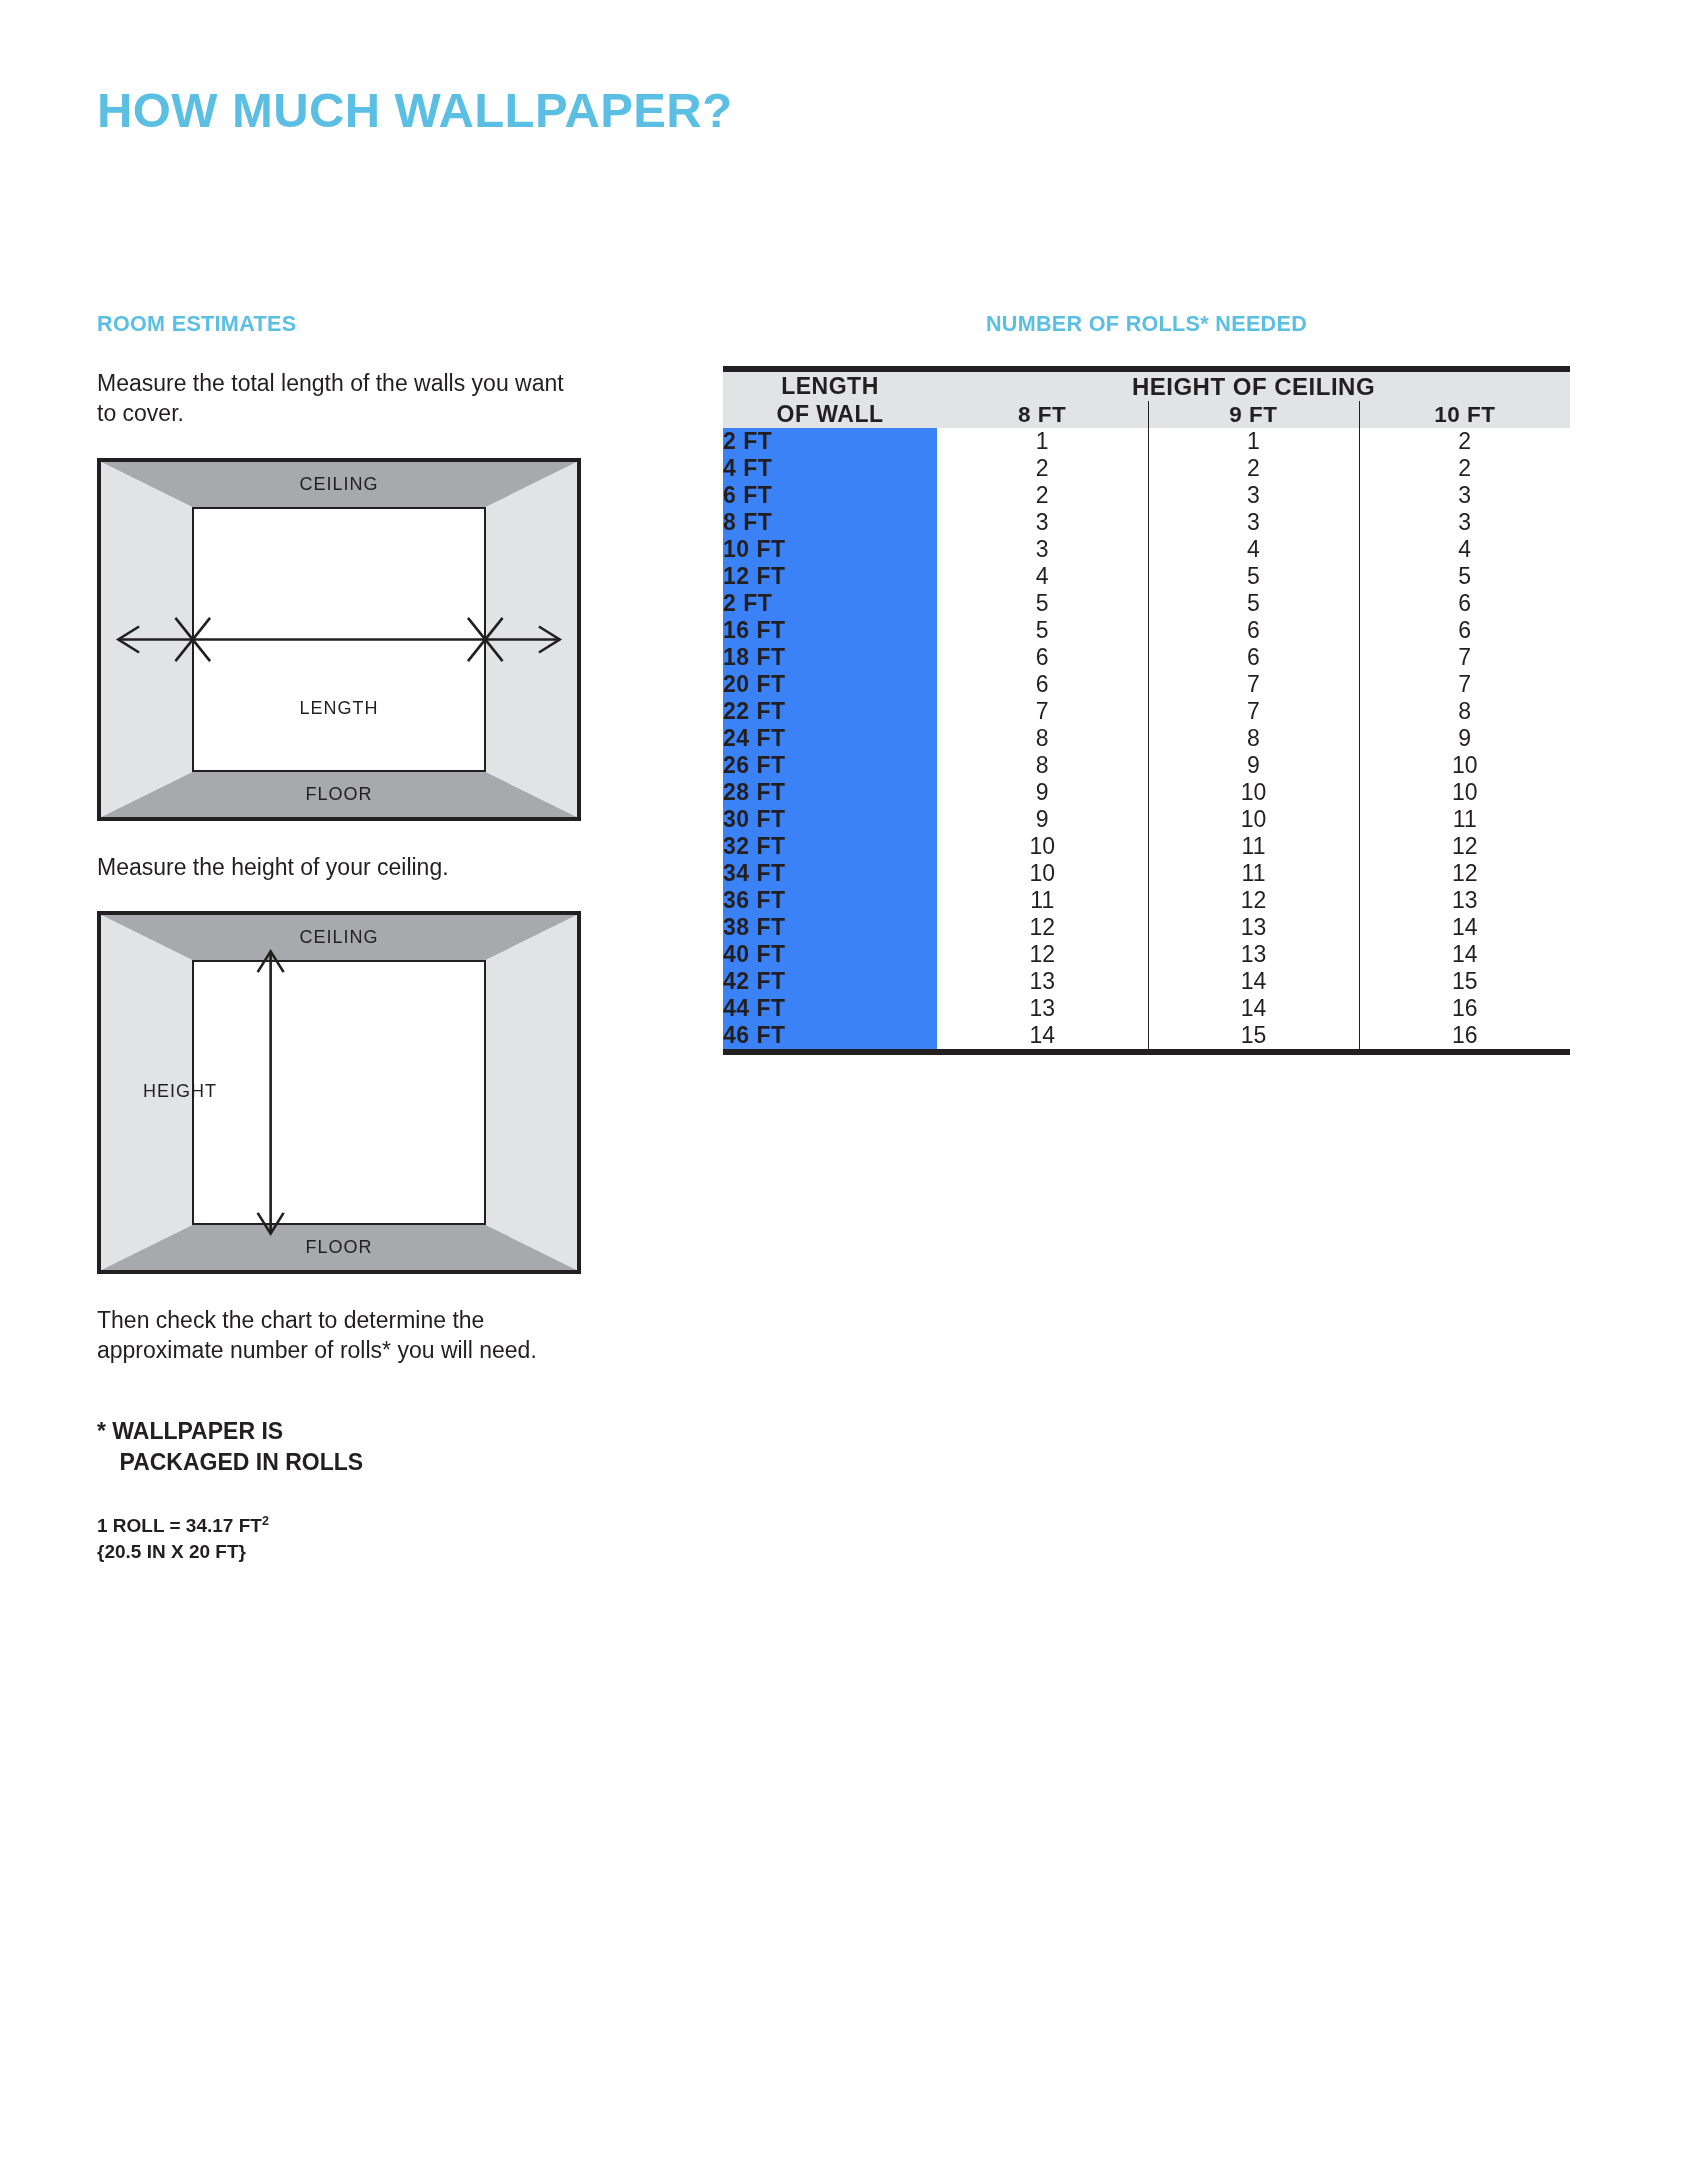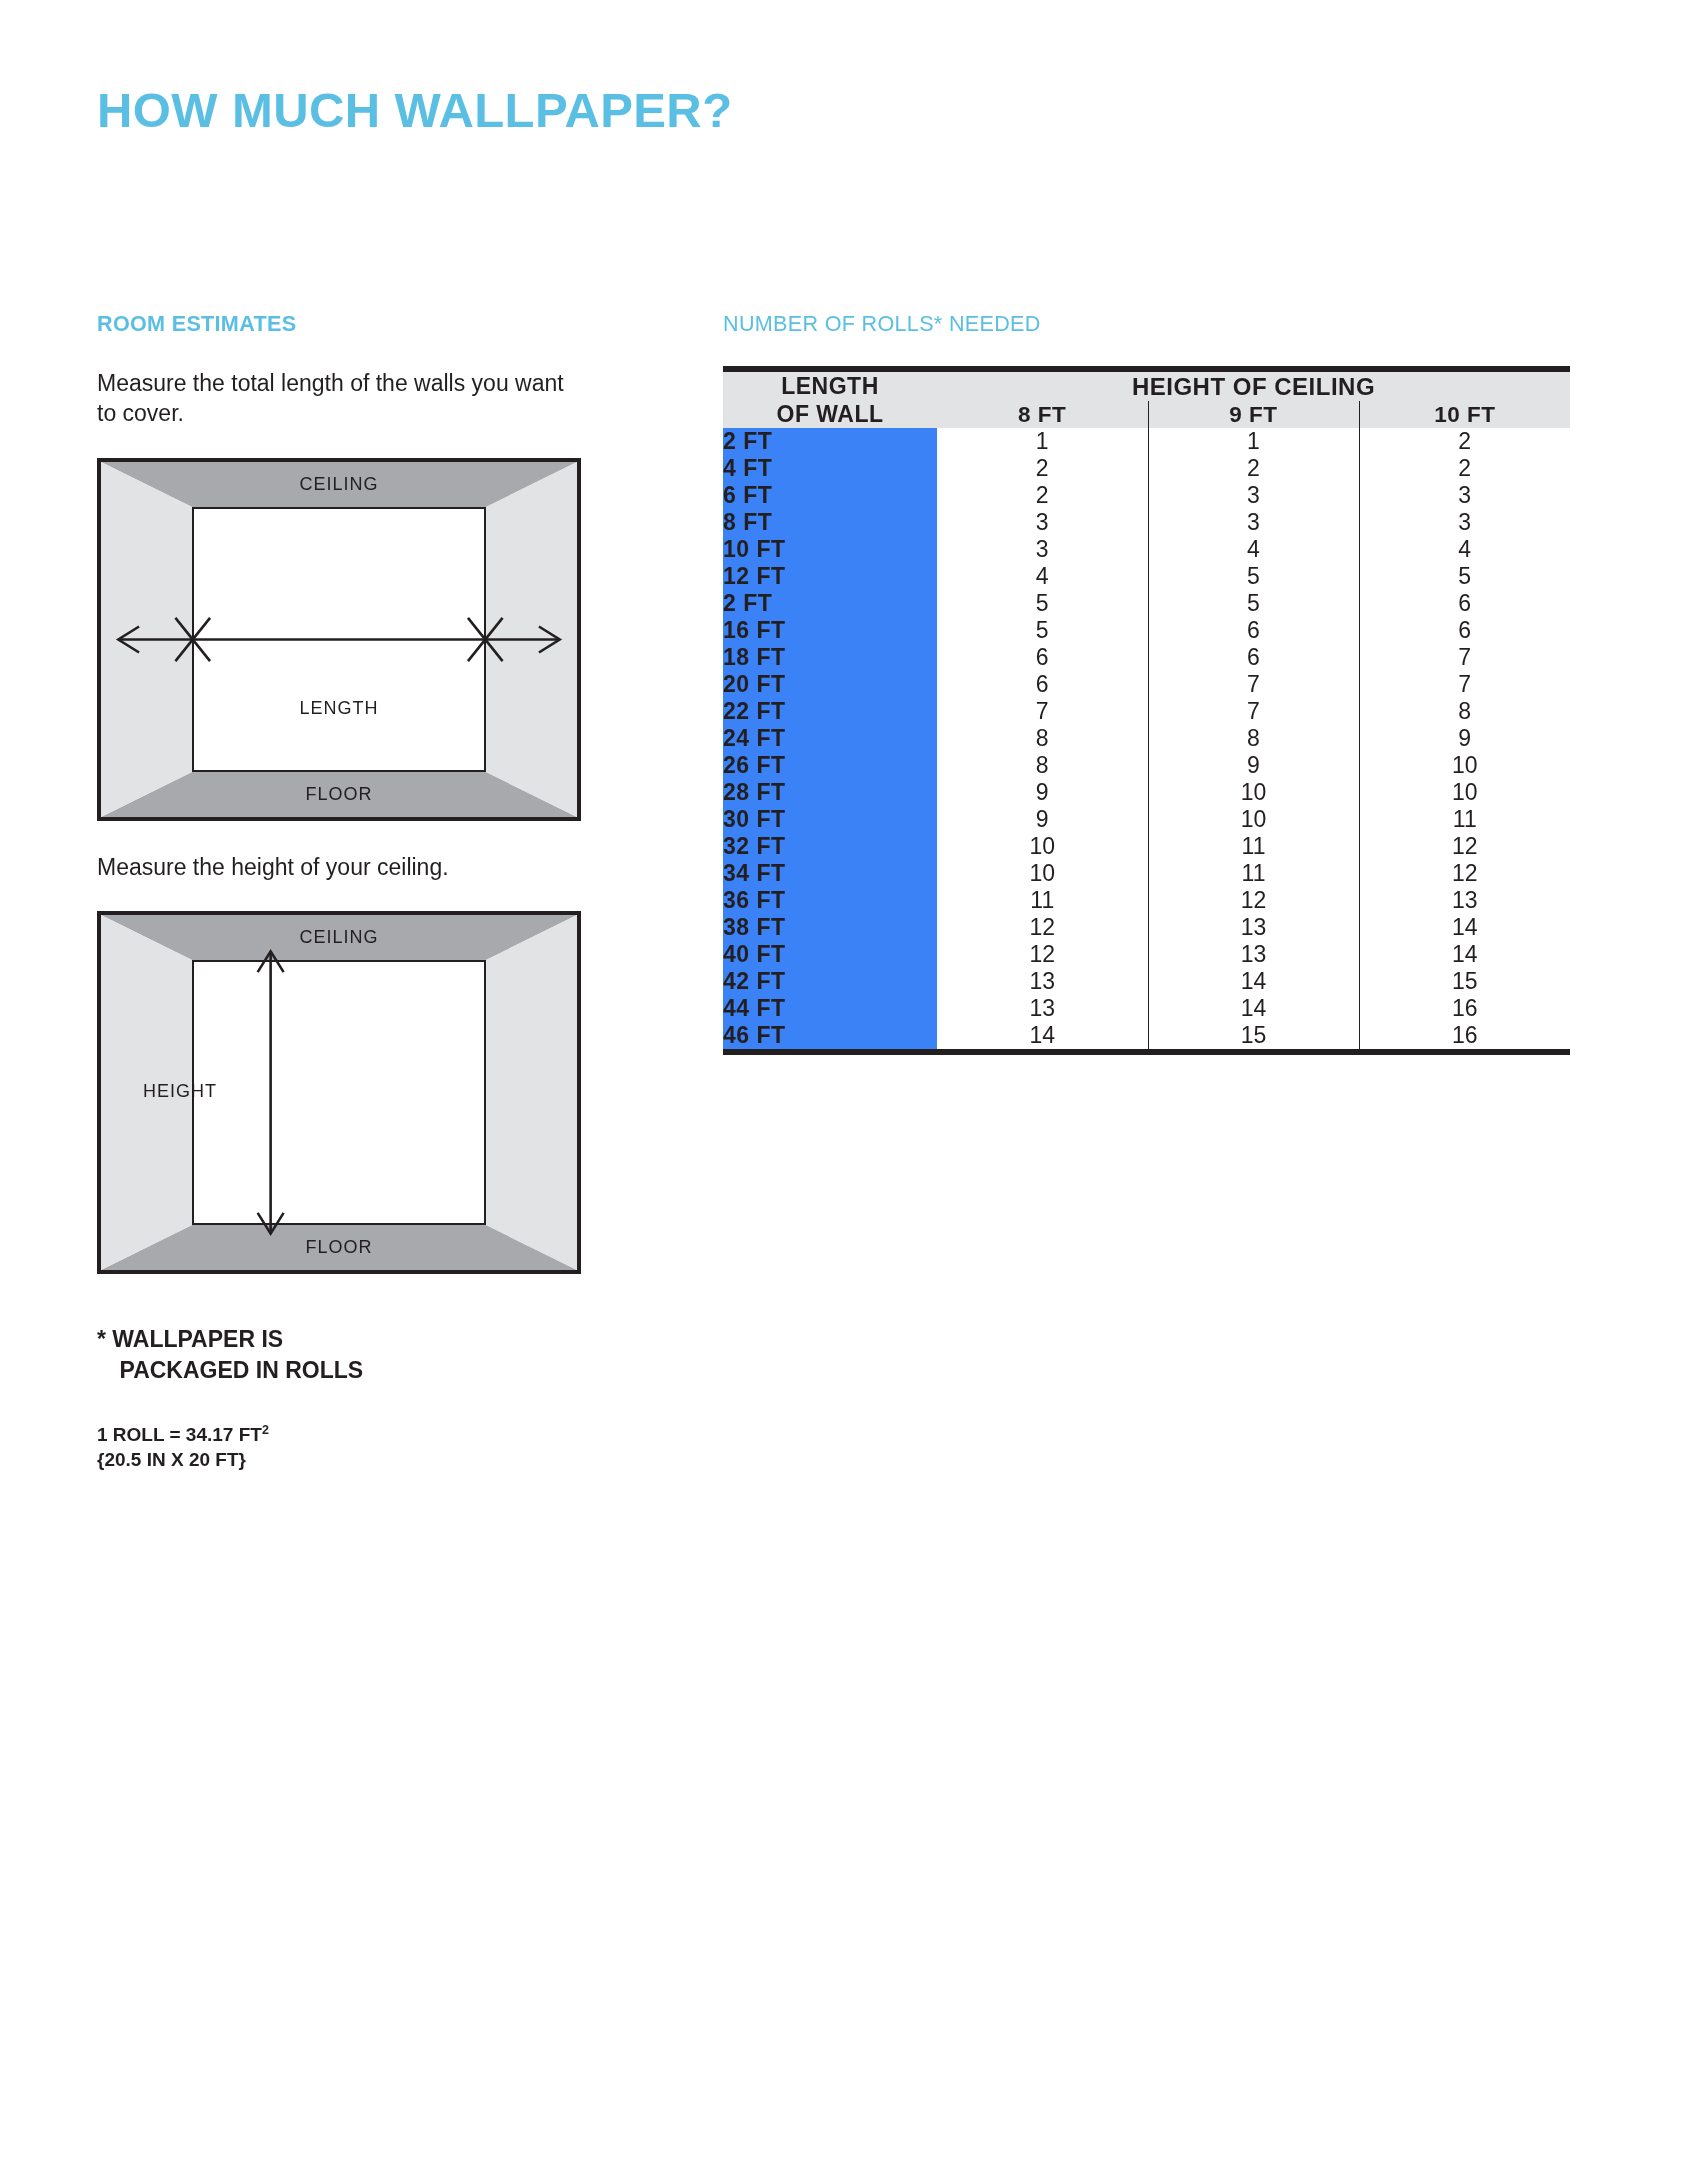--- a/index.html
+++ b/index.html
@@ -145,24 +145,24 @@
 
   
   .right-col {
     position: absolute;
     left: 723px;
     top: 311px;
     width: 847px;
   }
   .table-heading {
     font-size: 21.6px;
-    font-weight: normal;
+    font-weight: bold;
     color: #5bbfe4;
     letter-spacing: 0.3px;
-    text-align: left;
+    text-align: center;
     margin-bottom: 29px;
   }
   table.rolls {
     border-collapse: collapse;
     width: 847px;
     table-layout: fixed;
   }
   table.rolls td, table.rolls th {
     border: 0;
     padding: 0;
@@ -268,20 +268,21 @@
       <svg class="arrow-svg" viewBox="0 0 550 410" preserveAspectRatio="none">
         <line x1="196" y1="42" x2="196" y2="368" stroke="#231f20" stroke-width="3"></line>
         <polyline points="181,66 196,42 211,66" fill="none" stroke="#231f20" stroke-width="3"></polyline>
         <polyline points="181,344 196,368 211,344" fill="none" stroke="#231f20" stroke-width="3"></polyline>
       </svg>
       <div class="diag-label label-ceiling">CEILING</div>
       <div class="diag-label label-floor">FLOOR</div>
       <div class="diag-label" style="top:166px; left:42px; width:auto;">HEIGHT</div>
     </div>
 
+    <div class="para">Then check the chart to determine the approximate number of rolls* you will need.</div>
 
     <div class="note-bold">
       <span>* WALLPAPER IS</span>
       <span class="indent">PACKAGED IN ROLLS</span>
     </div>
 
     <div class="note-bold2">
       <span><span>1 ROLL = 34.17 FT</span><sup>2</sup></span>
       <span style="display:block">{20.5 IN X 20 FT}</span>
     </div>

